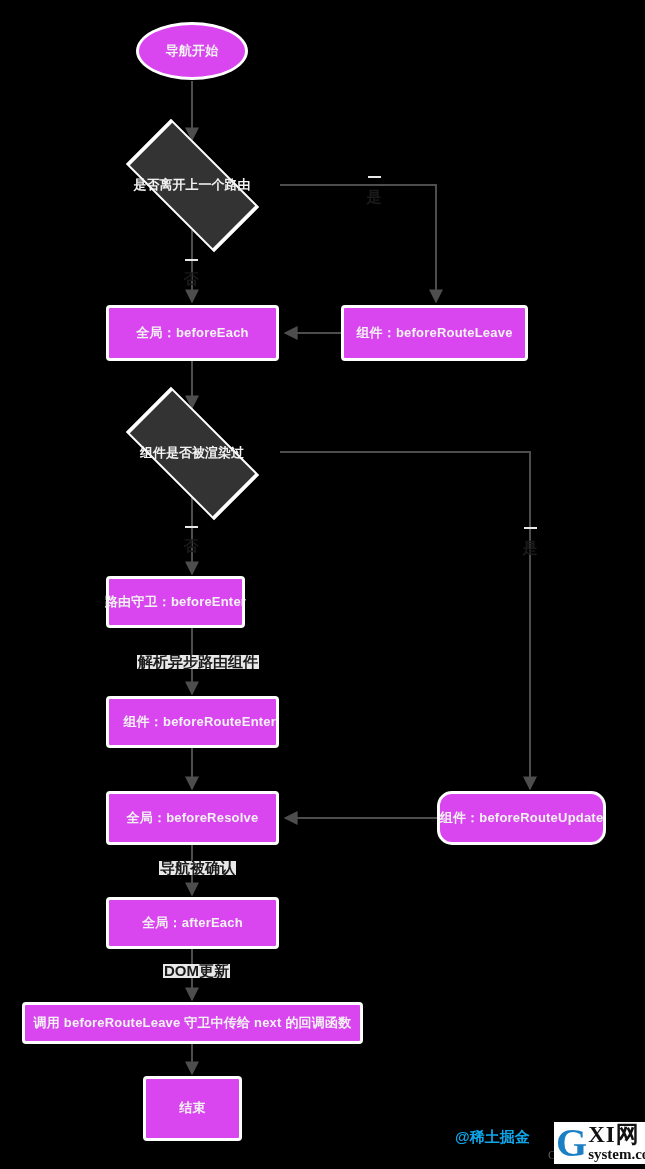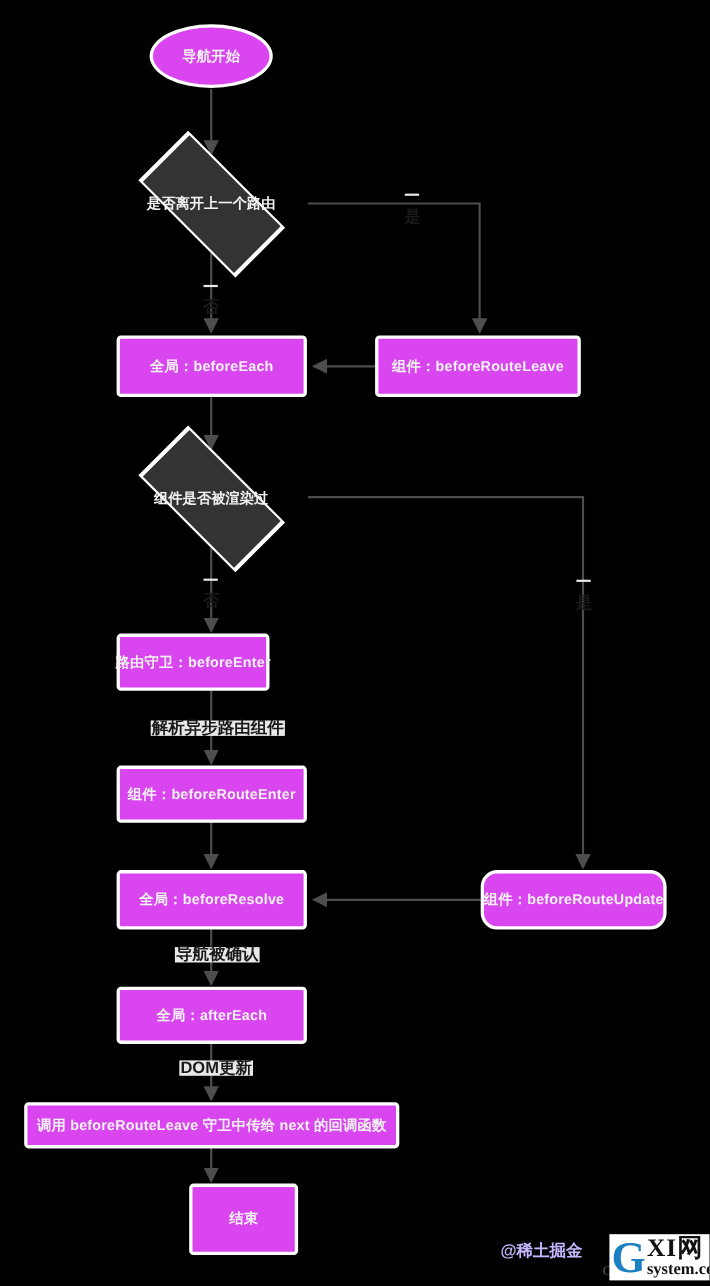--- a/index.html
+++ b/index.html
@@ -89,21 +89,21 @@
     white-space: nowrap;
     z-index: 4;
   }
   .edge-label.vert {
     writing-mode: vertical-rl;
     line-height: 13px;
     padding: 1px 0px;
   }
   .watermark-jj {
     position: absolute;
-    color: #c4b5fd;
+    color: #0ea5e9;
     font-size: 15px;
     font-weight: bold;
     white-space: nowrap;
     z-index: 1;
   }
   .watermark-logo {
     position: absolute;
     background: #ffffff;
     display: flex;
     align-items: center;
@@ -204,41 +204,41 @@
 
   <div class="diamond-wrap" style="left:104px; top:408px; width:176px; height:90px;">
     <div class="diamond-shape" style="width:99px; height:99px; margin-left:-49.5px; margin-top:-49.5px; transform: rotate(45deg) scaleX(1.26) scaleY(0.645);"></div>
     <div class="diamond-label">组件是否被渲染过</div>
   </div>
 
   <div class="node rect" style="left:106px; top:576px; width:139px; height:52px;">
     <span>路由守卫：beforeEnter</span>
   </div>
 
-  <div class="node rect" style="left:106px; top:696px; width:173px; height:52px;">
+  <div class="node rect" style="left:106px; top:696px; width:173px; height:52px;justify-content:flex-end;">
     <span>组件：beforeRouteEnter</span>
   </div>
 
   <div class="node rect" style="left:437px; top:791px; width:169px; height:54px;border-radius:15px;">
     <span>组件：beforeRouteUpdate</span>
   </div>
 
   <div class="node rect" style="left:106px; top:791px; width:173px; height:54px;">
     <span>全局：beforeResolve</span>
   </div>
 
   <div class="node rect" style="left:106px; top:897px; width:173px; height:52px;">
     <span>全局：afterEach</span>
   </div>
 
   <div class="node rect" style="left:22px; top:1002px; width:341px; height:42px;">
     <span>调用 beforeRouteLeave 守卫中传给 next 的回调函数</span>
   </div>
 
-  <div class="node rect" style="left:143px; top:1076px; width:99px; height:65px;margin-left:29px;">
+  <div class="node rect" style="left:143px; top:1076px; width:99px; height:65px;">
     <span>结束</span>
   </div>
 
   <div class="edge-label vert" style="left:368px; top:176px;">是</div>
 
   <div class="edge-label vert" style="left:185px; top:259px;">否</div>
 
   <div class="edge-label vert" style="left:524px; top:527px;">是</div>
 
   <div class="edge-label vert" style="left:185px; top:526px;">否</div>

